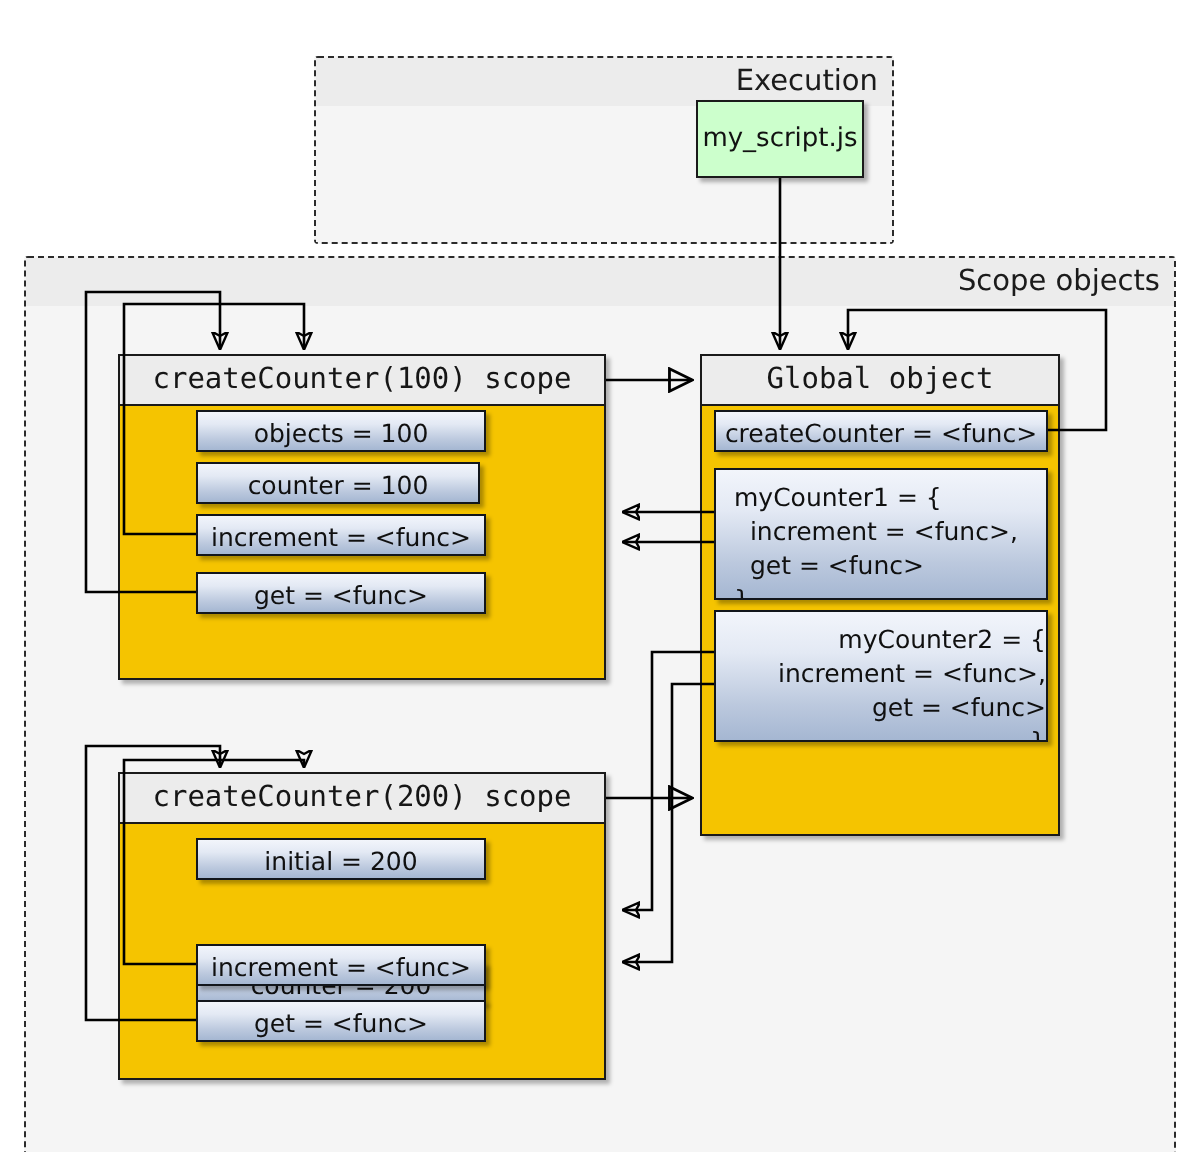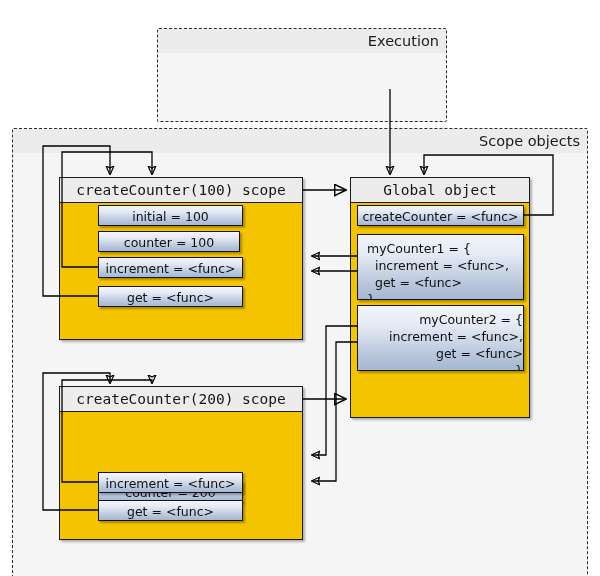--- a/index.html
+++ b/index.html
@@ -116,37 +116,39 @@
 </head>
 <body>
 
 <div id="page">
 
   <div class="frame" style="left:157px; top:12px; width:290px; height:94px;">
     <div class="frame-title">Execution</div>
     <div class="frame-body"></div>
   </div>
 
+  <div class="scriptbox" style="left:348px; top:50px; width:84px; height:39px;">my_script.js</div>
 
   <div class="frame" style="left:12px; top:112px; width:576px; height:450px;">
     <div class="frame-title">Scope objects</div>
     <div class="frame-body"></div>
   </div>
 
   <div class="objbox" style="left:59px; top:177px; width:244px; height:163px;">
     <div class="obj-head">createCounter(100) scope</div>
   </div>
-  <div class="slot" style="left:98px; top:205px; width:145px; height:21px;">initial = 100</div>
+  <div class="slot" style="left:98px; top:205px; width:145px; height:21px;">objects = 100</div>
   <div class="slot" style="left:98px; top:231px; width:142px; height:21px;">counter = 100</div>
   <div class="slot" style="left:98px; top:257px; width:145px; height:21px;">increment = &lt;func&gt;</div>
   <div class="slot" style="left:98px; top:286px; width:145px; height:21px;">get = &lt;func&gt;</div>
 
   <div class="objbox" style="left:59px; top:386px; width:244px; height:154px;">
     <div class="obj-head">createCounter(200) scope</div>
   </div>
+  <div class="slot" style="left:98px; top:419px; width:145px; height:21px;">initial = 200</div>
   <div class="slot" style="left:98px; top:445px; width:145px; height:21px;margin-top:36px;">counter = 200</div>
   <div class="slot" style="left:98px; top:472px; width:145px; height:21px;">increment = &lt;func&gt;</div>
   <div class="slot" style="left:98px; top:500px; width:145px; height:21px;">get = &lt;func&gt;</div>
 
   <div class="objbox" style="left:350px; top:177px; width:180px; height:241px;">
     <div class="obj-head">Global object</div>
   </div>
   <div class="slot" style="left:357px; top:205px; width:167px; height:21px;">createCounter = &lt;func&gt;</div>
   <div class="slot multiline" style="left:357px; top:234px; width:167px; height:66px;">myCounter1 = {
   increment = &lt;func&gt;,

